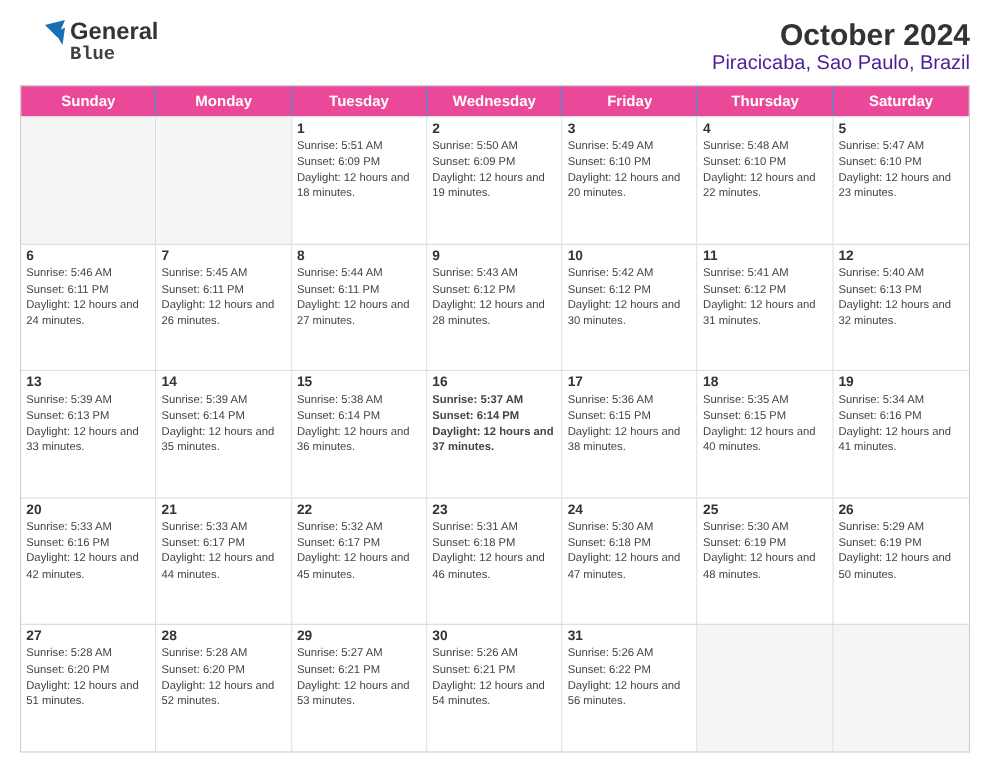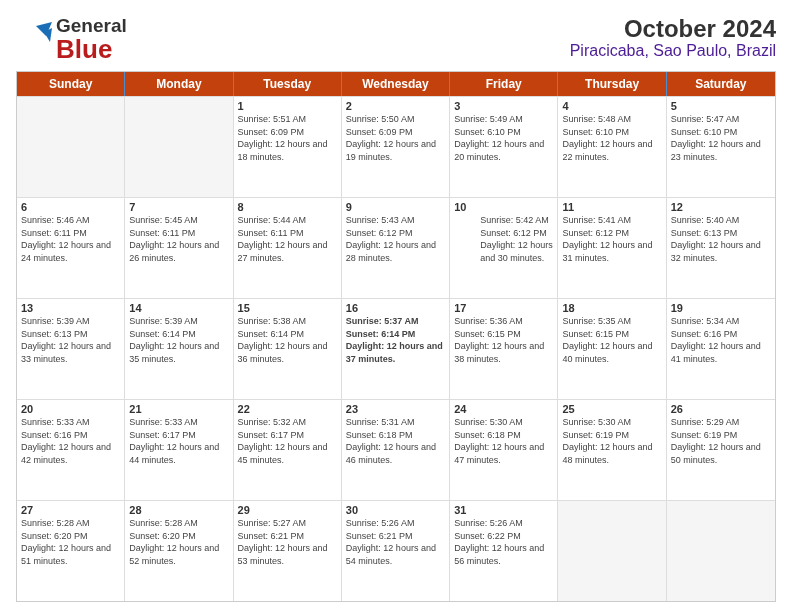--- a/index.html
+++ b/index.html
@@ -38,21 +38,21 @@
     }
     .calendar {
       flex: 1;
       display: flex;
       flex-direction: column;
       border: 1px solid #ccc;
     }
     .cal-header-row {
       display: grid;
       grid-template-columns: repeat(7, 1fr);
-      background: #c2410c;
+      background: #ec4899;
     }
     .cal-header-cell {
       color: #fff;
       font-size: 12px;
       font-weight: bold;
       padding: 5px 4px;
       text-align: center;
       border-right: 1px solid #4a8dd5;
     }
     .cal-header-cell:last-child { border-right: none; }
@@ -102,21 +102,21 @@
 <div class="page">
   <div class="header">
     <div class="logo-wrapper">
         <div style="display: flex; align-items: center; gap: 4px;">
           <svg width="36" height="36" viewBox="0 0 36 36">
             <polygon points="20,4 36,0 30,14" fill="#1a6eb5"></polygon>
             <polygon points="28,10 36,6 34,20" fill="#1a6eb5"></polygon>
           </svg>
           <div style="line-height: 1.05;">
             <div style="font-size: 19px; font-weight: bold; color: rgb(51, 51, 51); font-family: Arial;">General</div>
-            <div style="font-size: 26px; font-weight: bold; color: #b91c1c; font-family: Liberation Sans, sans-serif;">Blue</div>
+            <div style="font-size: 15px; font-weight: bold; color: #404040; font-family: Liberation Mono, monospace;">Blue</div>
           </div>
         </div>
       </div>
     <div class="title-block">
       <div class="month-title">October 2024</div>
       <div class="location">Piracicaba, Sao Paulo, Brazil</div>
     </div>
   </div>
 
   <div class="calendar">
@@ -184,21 +184,21 @@
 Daylight: 12 hours and 27 minutes.</div>
           </div>
           <div class="cal-cell">
             <span class="day-num">9</span>
             <div class="day-info" style="white-space: pre-line;">Sunrise: 5:43 AM
 Sunset: 6:12 PM
 Daylight: 12 hours and 28 minutes.</div>
           </div>
           <div class="cal-cell">
             <span class="day-num">10</span>
-            <div class="day-info" style="white-space: pre-line; margin-left: 26px;">Sunrise: 5:42 AM
+            <div class="day-info" style="white-space: pre-line;">Sunrise: 5:42 AM
 Sunset: 6:12 PM
 Daylight: 12 hours and 30 minutes.</div>
           </div>
           <div class="cal-cell">
             <span class="day-num">11</span>
             <div class="day-info" style="white-space: pre-line;">Sunrise: 5:41 AM
 Sunset: 6:12 PM
 Daylight: 12 hours and 31 minutes.</div>
           </div>
           <div class="cal-cell">

